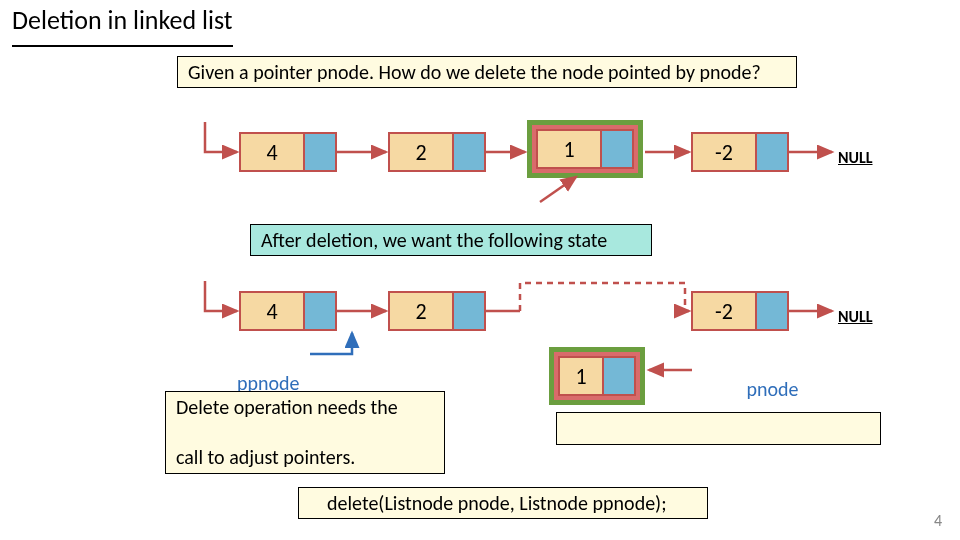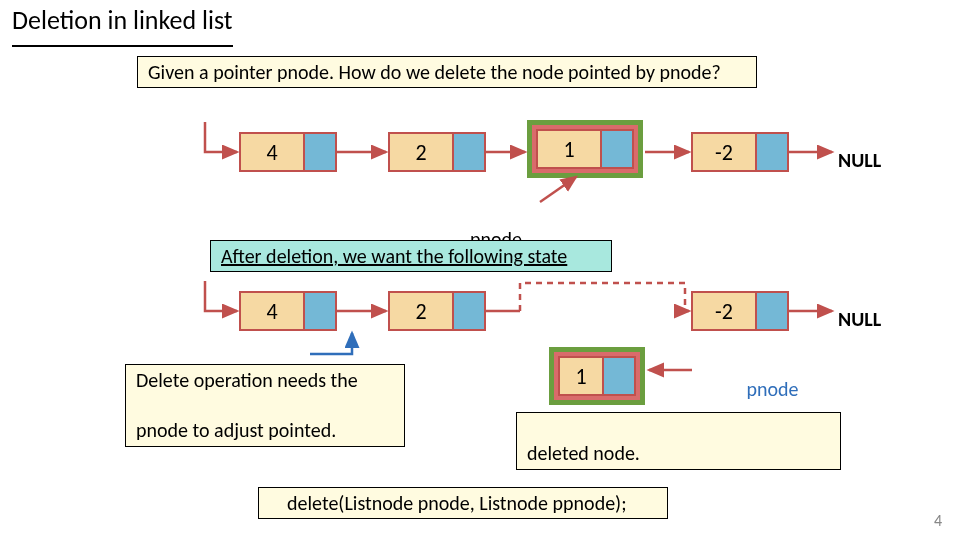--- a/index.html
+++ b/index.html
@@ -18,20 +18,21 @@
     font-size: 26px;
     border-bottom: 2px solid #000;
     padding-bottom: 9px;
   }
   .box {
     position: absolute;
     border: 1.5px solid #000;
     background: #fffbe0;
     padding: 3px 10px;
     font-size: 20px;
+    margin-left: 40px;
   }
   .teal { background: #a8e8de; }
   .node {
     position: absolute;
     width: 98px;
     height: 40px;
     display: flex;
   }
   .node .val {
     flex: 1;
@@ -49,22 +50,23 @@
     background: #74b8d6;
   }
   .highlight-wrap {
     position: absolute;
     border: 5px solid #6b9e3f;
     background: #d96b6b;
     padding: 4px;
   }
   .null {
     position: absolute;
-    font-size: 20px;
+    font-size: 16px;
     font-weight: bold;
+    text-decoration: underline;
   }
   .lbl {
     position: absolute;
     font-size: 20px;
     margin-top: 25px;
   }
   .blue { color: #2f6eba; }
   .pagenum {
     position: absolute;
     right: 18px;
@@ -104,21 +106,21 @@
 
 <div class="node" style="left:691px; top:132px;">
   <div class="val">-2</div>
   <div class="ptr"></div>
 </div>
 
 <div class="null" style="left:838px; top:148px;">NULL</div>
 
 <div class="lbl" style="left:470px; top:202px;">pnode</div>
 
-<div class="box teal" style="left:210px; top:240px; width:380px;text-decoration:underline;">After deletion, we want the following state</div>
+<div class="box teal" style="left:210px; top:224px; width:380px;">After deletion, we want the following state</div>
 
 <div class="node" style="left:239px; top:291px;">
   <div class="val">4</div>
   <div class="ptr"></div>
 </div>
 <div class="node" style="left:388px; top:291px;">
   <div class="val">2</div>
   <div class="ptr"></div>
 </div>
 
@@ -135,29 +137,28 @@
     <div class="ptr"></div>
   </div>
 </div>
 
 <div class="lbl blue" style="left:237px; top:346px;">ppnode</div>
 
 <div class="lbl blue" style="left:695px; top:352px; text-align:center; width:155px;">
   <span>pnode</span><br>
 </div>
 
-<div class="box" style="left:125px; top:364px; width:258px; line-height:1.25;">
+<div class="box" style="left:125px; top:391px; width:258px; line-height:1.25;">
   <span>Delete operation needs the</span><br>
   <br>
-  <span>pnode to adjust pointed.</span>
+  <span>call to adjust pointers.</span>
 </div>
 
 <div class="box" style="left:516px; top:412px; width:303px; line-height:1.25;">
   <br>
-  <span>deleted node.</span>
 </div>
 
 <div class="box" style="left:258px; top:487px; width:370px;padding-left:28px;">delete(Listnode pnode, Listnode ppnode);</div>
 
 <div class="pagenum">4</div>
 
 <svg class="arrows">
   <defs>
     <marker id="ah" markerWidth="8" markerHeight="8" refX="6" refY="3" orient="auto">
       <path d="M0,0 L7,3 L0,6 Z" fill="#c0504d"></path>

